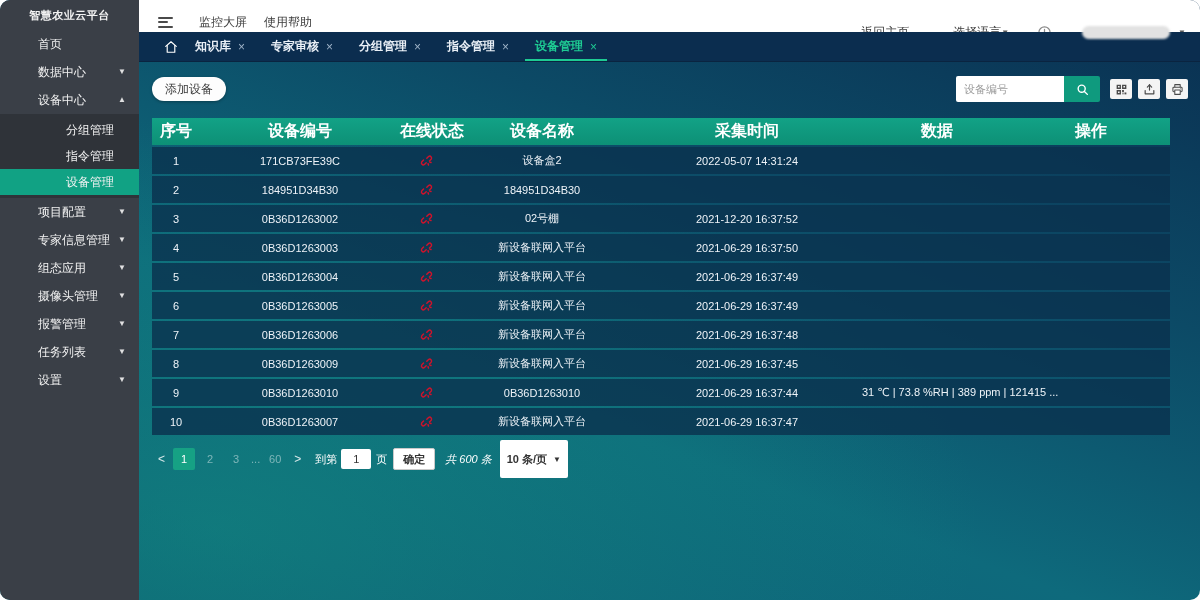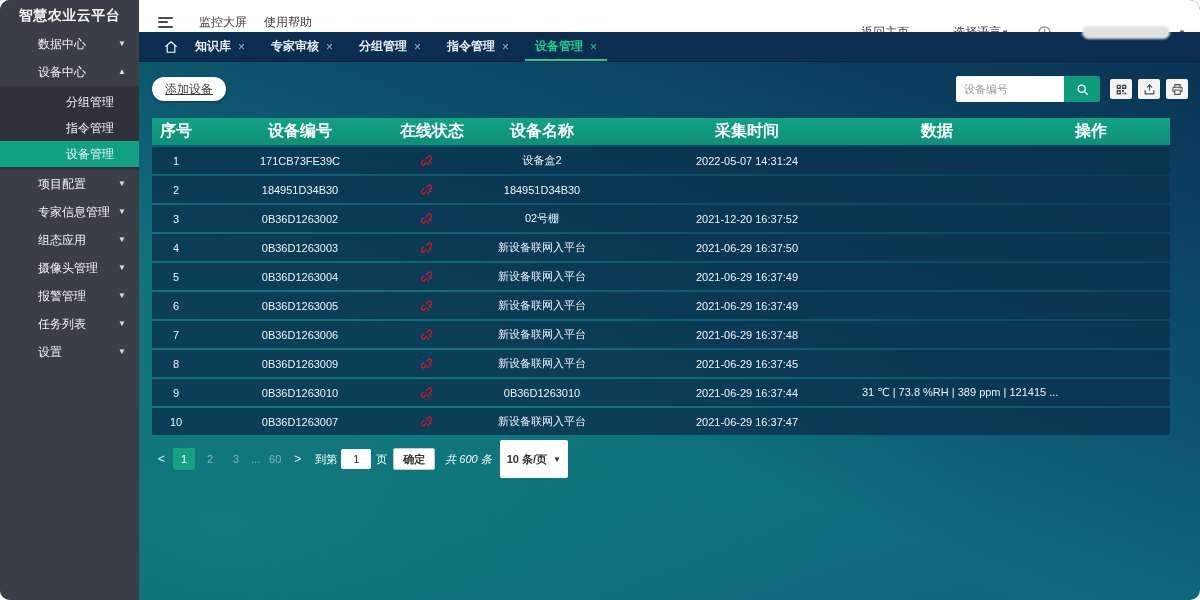--- a/index.html
+++ b/index.html
@@ -4,21 +4,21 @@
 <style>
   * { margin:0; padding:0; box-sizing:border-box; }
   html,body { width:1200px; height:600px; background:#ffffff; font-family:"Liberation Sans","DejaVu Sans",sans-serif; }
   .screen { position:relative; width:1200px; height:600px; border-radius:10px; overflow:hidden; display:flex;
     background:
       radial-gradient(ellipse at 18% 88%, rgba(20,160,130,0.40), transparent 55%),
       linear-gradient(200deg, #0a2e50 0%, #0c4a66 32%, #0e6a7c 62%, #0e6079 85%, #0d5a74 100%); }
 
   
   .sidebar { width:139px; flex:none; background:#3a3f47; color:#f2f2f2; z-index:3; }
-  .side-title { height:30px; line-height:30px; text-align:center; font-size:14px; font-weight:bold; letter-spacing:.5px; }
+  .side-title { height:30px; line-height:30px; text-align:center; font-size:11px; font-weight:bold; letter-spacing:.5px; }
   .side-item { height:28px; line-height:28px; padding-left:38px; font-size:12px; position:relative; cursor:pointer; white-space:nowrap; }
   .side-item .caret { position:absolute; right:13px; top:0; font-size:8px; opacity:.9; }
   .submenu { background:#2f3339; padding:3px 0; }
   .sub-item { height:26px; line-height:26px; padding-left:66px; font-size:12px; cursor:pointer; white-space:nowrap; }
   .sub-item.active { background:#11a284; }
 
   
   .main { flex:1; display:flex; flex-direction:column; min-width:0; }
 
   .topbar { height:32px; background:#ffffff; display:flex; align-items:center; font-size:12px; color:#3c3c3c; padding:12px 14px 0 19px; flex:none; }
@@ -40,21 +40,21 @@
   .tab { display:flex; align-items:center; gap:7px; padding:8px 10px; margin-right:6px; font-size:12px; font-weight:bold; color:#e9eff6; position:relative; cursor:pointer; white-space:nowrap; }
   .tab .close { font-size:12px; font-weight:normal; color:#9fb3c8; cursor:pointer; }
   .tab.active { color:#1ecb93; }
   .tab.active .close { color:#1ecb93; }
   .tab.active::after { content:""; position:absolute; left:0; right:0; bottom:0; height:2px; background:#1ecb93; }
 
   .content { flex:1; padding:0 12px 0 13px; min-width:0; }
 
   
   .toolbar { height:54px; display:flex; align-items:center; }
-  .add-btn { height:24px; padding:0 13px; background:#fdfdfd; border:none; border-radius:12px; font-size:12px; color:#3a3a3a; cursor:pointer; box-shadow:0 1px 3px rgba(0,0,0,.3); font-family:inherit;text-decoration:underline; }
+  .add-btn { height:24px; padding:0 13px; background:#fdfdfd; border:none; border-radius:12px; font-size:12px; color:#3a3a3a; cursor:pointer; box-shadow:0 1px 3px rgba(0,0,0,.3); font-family:inherit; }
   .search-group { margin-left:auto; display:flex; align-items:center; }
   .search-input { width:108px; height:26px; border:none; border-radius:2px 0 0 2px; padding:0 8px; font-size:11px; color:#333; outline:none; font-family:inherit; }
   .search-input::placeholder { color:#9a9a9a; }
   .search-btn { width:36px; height:26px; background:#0f9a7e; border:none; border-radius:0 2px 2px 0; display:flex; align-items:center; justify-content:center; cursor:pointer; }
   .tool-icons { display:flex; gap:6px; margin-left:10px; }
   .tool-btn { width:22px; height:20px; background:#f4f4f4; border:none; border-radius:2px; display:flex; align-items:center; justify-content:center; cursor:pointer; padding:0; }
 
   
   .device-table { width:1018px; table-layout:fixed; border-collapse:separate; border-spacing:0 2px; }
   .device-table thead th { background:linear-gradient(180deg,#12a286,#0d9076); height:27px; color:#fff; font-size:16px; font-weight:bold; text-align:center; white-space:nowrap; }
@@ -76,20 +76,23 @@
   .size-select .mini-caret { color:#333; }
 </style>
 </head>
 <body>
 
 <div class="screen">
 
   <aside class="sidebar">
     <div class="side-title">智慧农业云平台</div>
     <nav>
+      <div class="side-item">
+        <span>首页</span>
+      </div>
       <div class="side-item">
         <span>数据中心</span>
         <span class="caret">▼</span>
       </div>
       <div class="side-item">
         <span>设备中心</span>
         <span class="caret">▲</span>
       </div>
       <div class="submenu">
         <div class="sub-item">分组管理</div>

